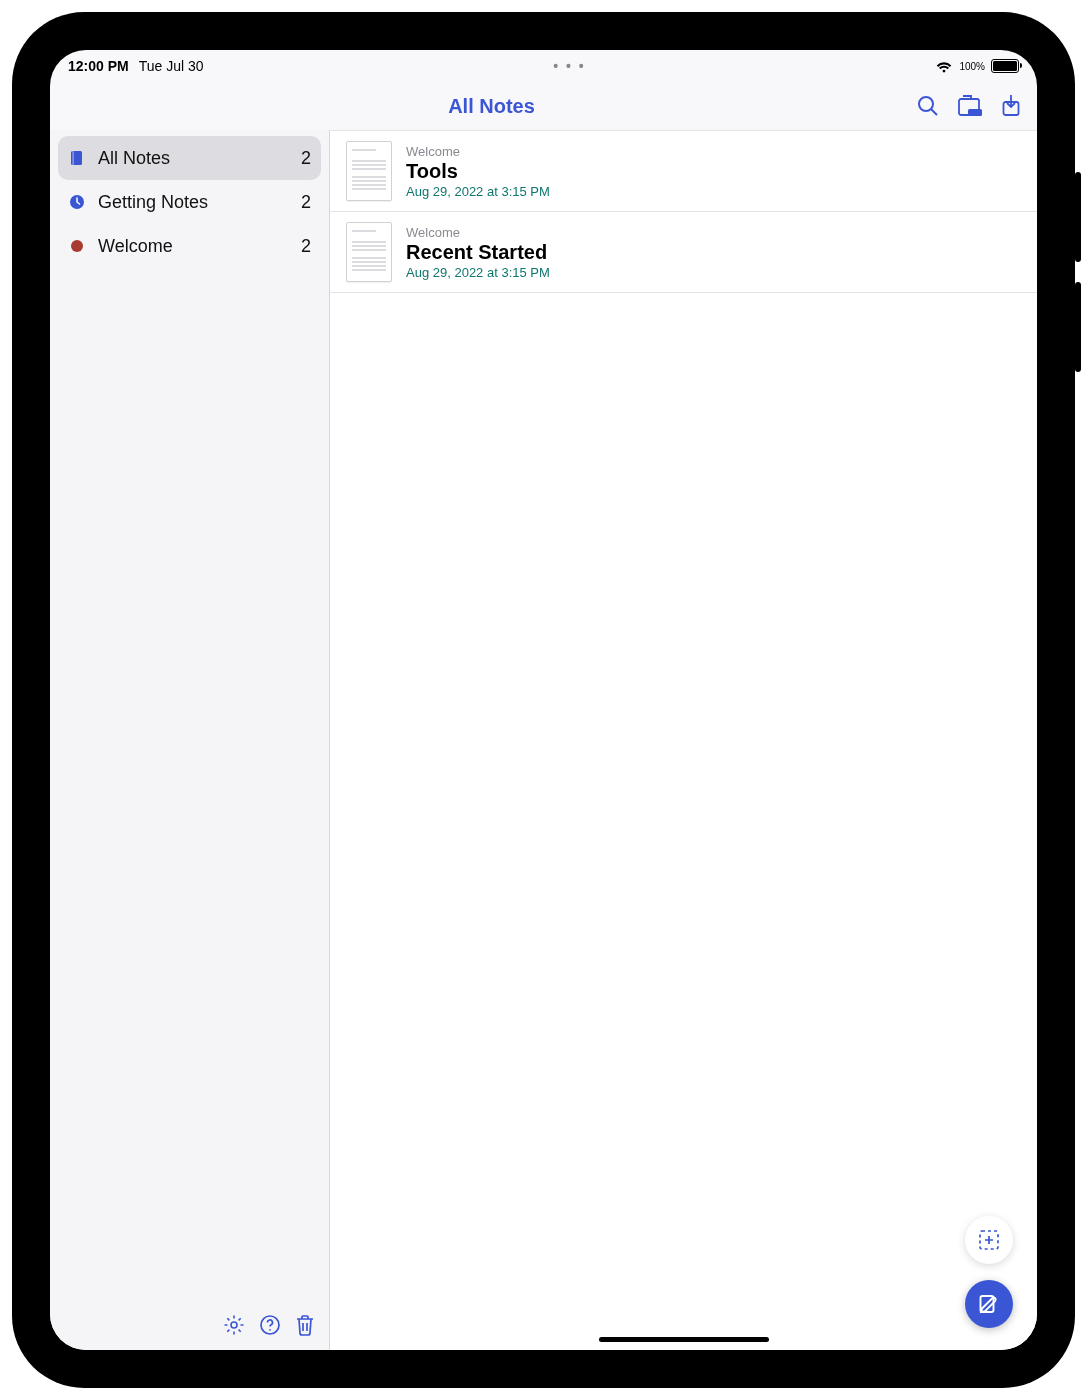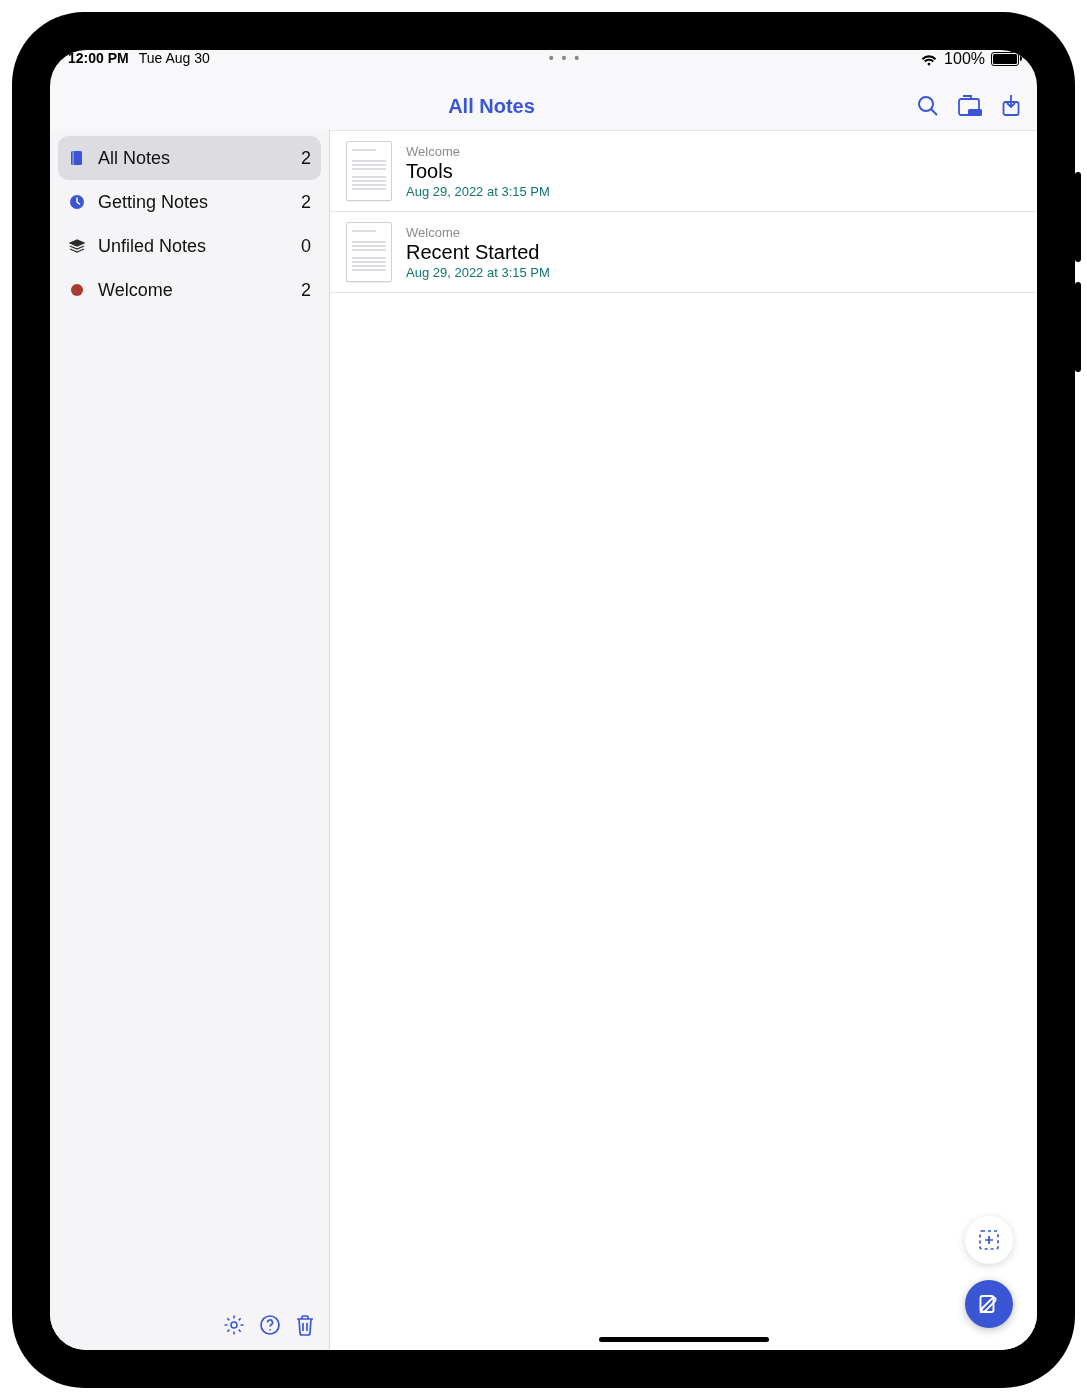--- a/index.html
+++ b/index.html
@@ -4,21 +4,21 @@
 <style>
 html,body{margin:0;padding:0;background:#fff;font-family:-apple-system,BlinkMacSystemFont,"Helvetica Neue",Arial,sans-serif}
 .frame-outer{width:1087px;height:1400px;box-sizing:border-box;position:relative;background:#fff;margin:0 auto;
   padding:12px}
 .device{width:100%;height:100%;background:#000;border-radius:72px;box-sizing:border-box;padding:10px;position:relative}
 .device-side-btn{position:absolute;background:#000;border-radius:4px}
 .device-side-btn.s1{top:160px;right:-6px;width:6px;height:90px}
 .device-side-btn.s2{top:270px;right:-6px;width:6px;height:90px}
 .device-inner{width:100%;height:100%;background:#000;border-radius:62px;box-sizing:border-box;padding:28px}
 .screen{width:100%;height:100%;background:#f8f8fb;border-radius:36px;overflow:hidden;position:relative;display:flex;flex-direction:column}
-.status-bar{height:32px;display:flex;align-items:flex-start;padding:0 18px;font-size:14px;color:#000;font-weight:600}
+.status-bar{height:32px;display:flex;align-items:center;padding:0 18px;font-size:14px;color:#000;font-weight:600}
 .status-left{display:flex;gap:10px;align-items:center}
 .status-center{flex:1;display:flex;justify-content:center;color:#888;letter-spacing:2px}
 .status-right{display:flex;align-items:center;gap:6px}
 .wifi-icon svg{display:block}
 .battery{width:26px;height:12px;border:1.5px solid #000;border-radius:3px;position:relative}
 .battery::after{content:"";position:absolute;right:-4px;top:3px;width:2px;height:5px;background:#000;border-radius:0 2px 2px 0}
 .battery .fill{position:absolute;inset:1px;background:#000;border-radius:1.5px}
 .toolbar{height:48px;display:flex;align-items:center;padding:0 16px;border-bottom:0}
 .toolbar-left{display:flex;align-items:center;gap:16px;width:280px}
 .toolbar-center{flex:1;text-align:center;font-size:20px;color:#3a56d4;font-weight:600}
@@ -37,53 +37,53 @@
 .dot{width:12px;height:12px;border-radius:50%}
 .sidebar-footer{display:flex;justify-content:flex-end;gap:14px;padding:10px 14px}
 .sf-btn{color:#3a56d4;cursor:pointer}
 .content{flex:1;background:#fff;position:relative;overflow:hidden}
 .note-row{display:flex;gap:14px;padding:10px 16px;border-bottom:1px solid #e4e4e8;cursor:pointer}
 .note-row:first-child{border-top:1px solid #e4e4e8}
 .thumb{width:44px;height:58px;background:#fff;border:1px solid #d0d0d5;border-radius:2px;box-shadow:0 1px 1px rgba(0,0,0,.06);position:relative;overflow:hidden}
 .thumb .tline{position:absolute;left:5px;right:5px;height:2px;background:#dcdce0}
 .note-meta{display:flex;flex-direction:column;justify-content:center;gap:1px}
 .note-folder{font-size:13px;color:#8a8a92}
-.note-title{font-size:20px;color:#000;font-weight:400}
+.note-title{font-size:20px;color:#000;font-weight:700}
 .note-ts{font-size:13px;color:#0f766e}
 .fab-stack{position:absolute;right:24px;bottom:22px;display:flex;flex-direction:column;gap:16px;align-items:center}
 .fab{width:48px;height:48px;border-radius:50%;display:flex;align-items:center;justify-content:center;cursor:pointer}
 .fab.secondary{background:#fff;box-shadow:0 2px 8px rgba(0,0,0,.15)}
 .fab.primary{background:#3a56d4;color:#fff;box-shadow:0 2px 8px rgba(0,0,0,.25)}
 .home-bar{position:absolute;bottom:8px;left:50%;transform:translateX(-50%);width:170px;height:5px;background:#000;border-radius:3px}
 </style>
 </head>
 <body>
 
 <div class="frame-outer">
 <div class="device">
   <div class="device-side-btn s1"></div>
   <div class="device-side-btn s2"></div>
   <div class="device-inner">
   <div class="screen">
 
     <div class="status-bar">
       <div class="status-left">
         <span>12:00 PM</span>
-        <span style="font-weight:500">Tue Aug 30</span>
+        <span style="font-weight:500">Tue Jul 30</span>
       </div>
       <div class="status-center">
         <span>• • •</span>
       </div>
       <div class="status-right">
         <span class="wifi-icon">
           <svg width="18" height="13" viewBox="0 0 18 13">
                   <path d="M9 12.5a1.4 1.4 0 1 0 0-2.8 1.4 1.4 0 0 0 0 2.8zM3.2 6.9a8.2 8.2 0 0 1 11.6 0l1.5-1.5a10.3 10.3 0 0 0-14.6 0l1.5 1.5zm2.3 2.3a5 5 0 0 1 7 0l1.5-1.5a7.1 7.1 0 0 0-10 0l1.5 1.5z" fill="#000"></path>
                 </svg>
         </span>
-        <span style="font-size:16px;font-weight:500">100%</span>
+        <span style="font-size:10px;font-weight:500">100%</span>
         <span class="battery">
                 <span class="fill"></span>
               </span>
       </div>
     </div>
 
     <div class="toolbar">
       <div class="toolbar-center">All Notes</div>
       <div class="toolbar-right">
         <span class="tbtn">
@@ -127,30 +127,20 @@
                     <svg width="16" height="16" viewBox="0 0 16 16">
                       <circle cx="8" cy="8" r="7" fill="#3a56d4"></circle>
                       <path d="M8 4v4l2.5 2" stroke="#fff" stroke-width="1.5" fill="none" stroke-linecap="round"></path>
                     </svg>
                   </span>
                   <span class="si-label">Getting Notes</span>
                   <span class="si-count">2</span>
                 </div>
                 <div class="side-item">
                   <span class="si-icon">
-                    <svg width="16" height="16" viewBox="0 0 16 16" fill="#2b2b2b">
-                      <path d="M8 2 1 5l7 3 7-3-7-3zM1 8l7 3 7-3M1 11l7 3 7-3" stroke="#2b2b2b" stroke-width="1.2" fill="none"></path>
-                      <path d="M8 2 1 5l7 3 7-3-7-3z"></path>
-                    </svg>
-                  </span>
-                  <span class="si-label">Unfiled Notes</span>
-                  <span class="si-count">0</span>
-                </div>
-                <div class="side-item">
-                  <span class="si-icon">
                     <span class="dot" style="background:#a83a2f"></span>
                   </span>
                   <span class="si-label">Welcome</span>
                   <span class="si-count">2</span>
                 </div>
               </div>
         <div class="sidebar-footer">
           <span class="sf-btn">
             <svg width="22" height="22" fill="none" stroke="#3a56d4" stroke-width="1.6" viewBox="0 0 22 22">
                     <circle cx="11" cy="11" r="3"></circle>

